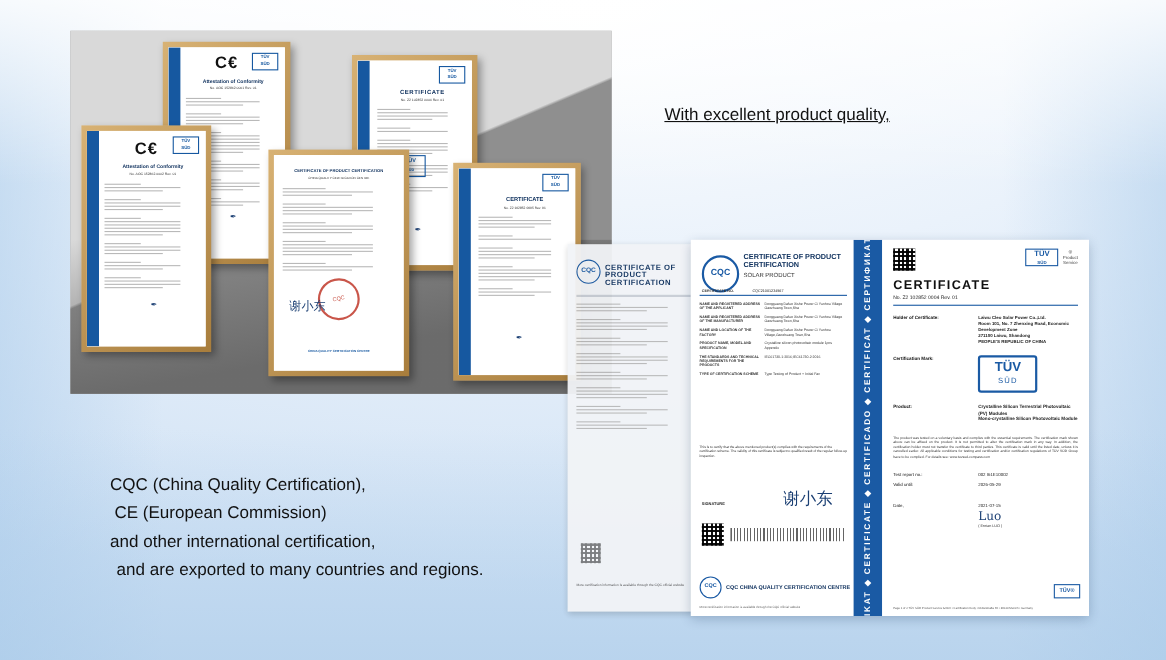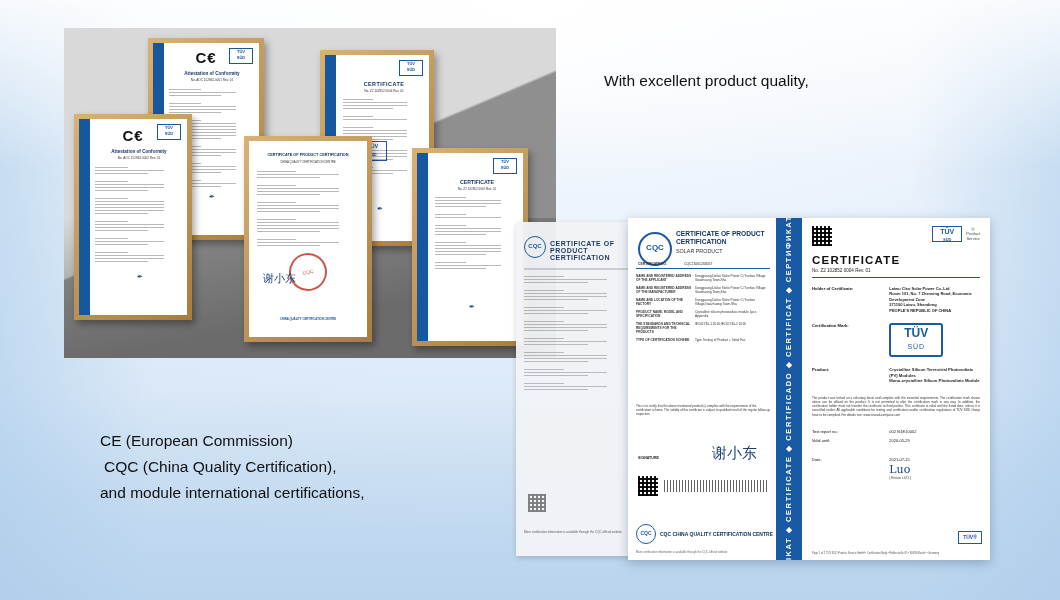--- a/index.html
+++ b/index.html
@@ -255,21 +255,21 @@
   }
 
   
   .copy {
     position: absolute;
     color: #111;
     font-size: 15.5px;
     line-height: 26px;
     white-space: nowrap;
   }
-  .copy.top { left: 604px; top: 68px; }
+  .copy.top { left: 604px; top: 92px; text-decoration: underline; }
   .copy.bottom { left: 100px; top: 428px; }
   .copy div { }
   .copy.top div:nth-child(2) { padding-left: 8px; }
   .copy.top div:nth-child(3) { padding-left: 14px; }
   .copy.bottom div:nth-child(2) { padding-left: 4px; }
   .copy.bottom div:nth-child(3) { padding-left: 0px; }
   .copy.bottom div:nth-child(4) { padding-left: 6px; }
 
   .tiny { font-size: 3.2px; line-height: 4px; color: #333; }
   .b { font-weight: bold; }
@@ -638,18 +638,19 @@
       <div style="position:absolute;right:8px;bottom:16px;width:22px;height:11px;border:1px solid #1a5aa4;color:#1a5aa4;font-size:5px;font-weight:bold;text-align:center;line-height:10px;">TÜV®</div>
       <div style="position:absolute;left:10px;bottom:5px;right:10px;font-size:2.6px;color:#555;">Page 1 of 2    TÜV SÜD Product Service GmbH • Certification Body • Ridlerstraße 65 • 80339 Munich • Germany</div>
     </div>
   </div>
 
   <div class="copy top">
     <div>With excellent product quality,</div>
   </div>
 
   <div class="copy bottom">
+    <div>CQC (China Quality Certification),</div>
     <div>CE (European Commission)</div>
-    <div>CQC (China Quality Certification),</div>
-    <div>and module international certifications,</div>
+    <div>and other international certification,</div>
+    <div> and are exported to many countries and regions.</div>
   </div>
 
 </div>
 
 </body></html>

